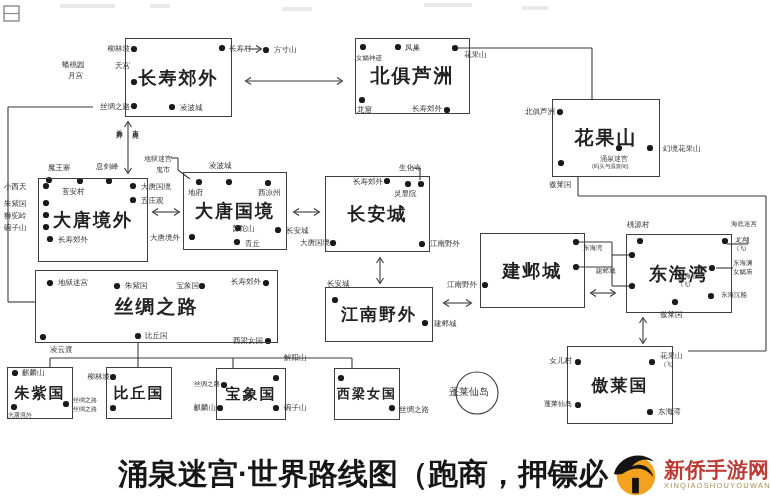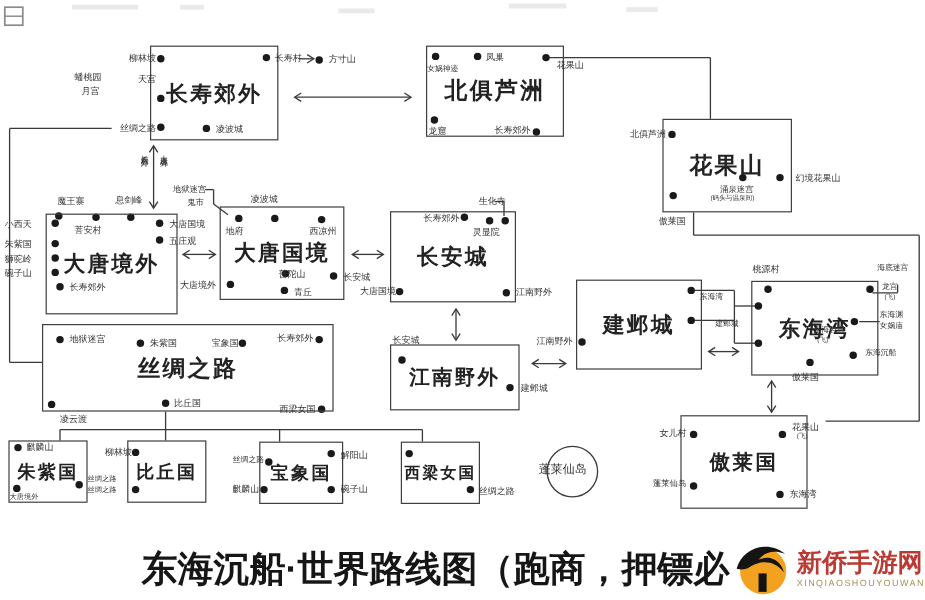--- a/index.html
+++ b/index.html
@@ -20,21 +20,21 @@
   .logo{position:absolute;left:610px;top:1px;display:flex;align-items:center;gap:4px;}
   .logo-icon{flex:0 0 auto;}
   .logo-name{font-size:21px;font-weight:700;color:var(--red);white-space:nowrap;line-height:1.1;}
   .logo-sub{font-size:7.5px;letter-spacing:1.2px;color:#a79058;white-space:nowrap;}
 </style>
 </head>
 <body>
 
 <div id="stage">
   <div class="caption">
-    <div class="caption-title">东海沉船·世界路线图（跑商，押镖必</div>
+    <div class="caption-title">涌泉迷宫·世界路线图（跑商，押镖必</div>
     <div class="logo">
       <svg class="logo-icon" width="50" height="50" viewBox="0 0 52 52">
         <circle cx="27" cy="28" r="20" fill="var(--orange)"></circle>
         <path d="M4,26 C9,7 32,1 46,13 C35,9 28,12 23,18 C34,13 43,20 45,29 C37,19 26,18 16,24 C12,27 8,27 4,26 Z" fill="#141414"></path>
         <rect x="23" y="30" width="7" height="16" fill="#141414"></rect>
       </svg>
       <div class="logo-text">
         <div class="logo-name">新侨手游网</div>
         <div class="logo-sub">XINQIAOSHOUYOUWANG</div>
       </div>
@@ -279,17 +279,17 @@
     <div class="lbl" style="left: 50px; top: 333px; font-size: 7.5px; margin-top: 13px;">凌云渡</div>
     <div class="lbl" style="left: 145px; top: 332px; font-size: 7.5px;">比丘国</div>
     <div class="lbl ra" style="left: 263px; top: 337px; font-size: 7.5px;">西梁女国</div>
     <div class="lbl" style="left: 22px; top: 369px; font-size: 7.5px;">麒麟山</div>
     <div class="lbl" style="left: 8px; top: 412px; font-size: 6px;">大唐境外</div>
     <div class="lbl" style="left: 73px; top: 397px; font-size: 6px;">丝绸之路</div>
     <div class="lbl" style="left: 73px; top: 406px; font-size: 6px;">丝绸之路</div>
     <div class="lbl ra" style="left: 110px; top: 373px; font-size: 7.5px;">柳林坡</div>
     <div class="lbl ra" style="left: 220px; top: 381px; font-size: 6.5px;">丝绸之路</div>
     <div class="lbl ra" style="left: 216px; top: 404px; font-size: 7.5px;">麒麟山</div>
-    <div class="lbl" style="left: 284px; top: 376px; font-size: 7.5px;">解阳山</div>
+    <div class="lbl" style="left: 284px; top: 354px; font-size: 7.5px;">解阳山</div>
     <div class="lbl" style="left: 284px; top: 404px; font-size: 7.5px;">碗子山</div>
     <div class="lbl" style="left: 399px; top: 406px; font-size: 7.5px;">丝绸之路</div>
     <div class="lbl" style="left: 449px; top: 387px; font-size: 10px;">蓬莱仙岛</div>
   </div>
 
 </body></html>

